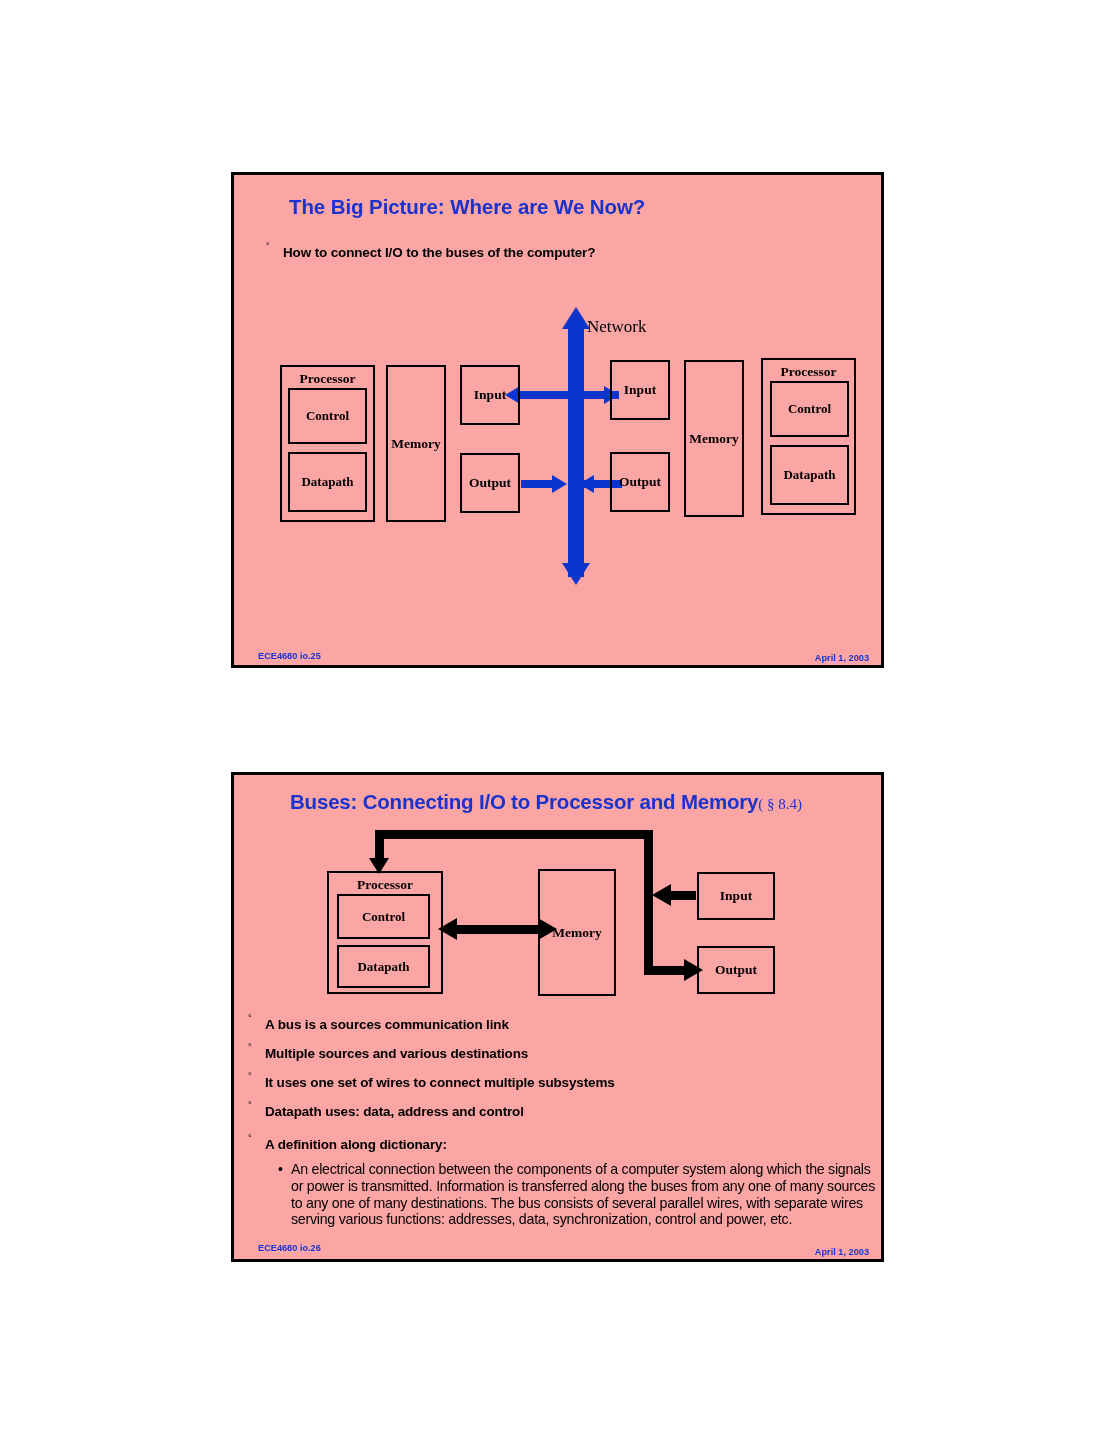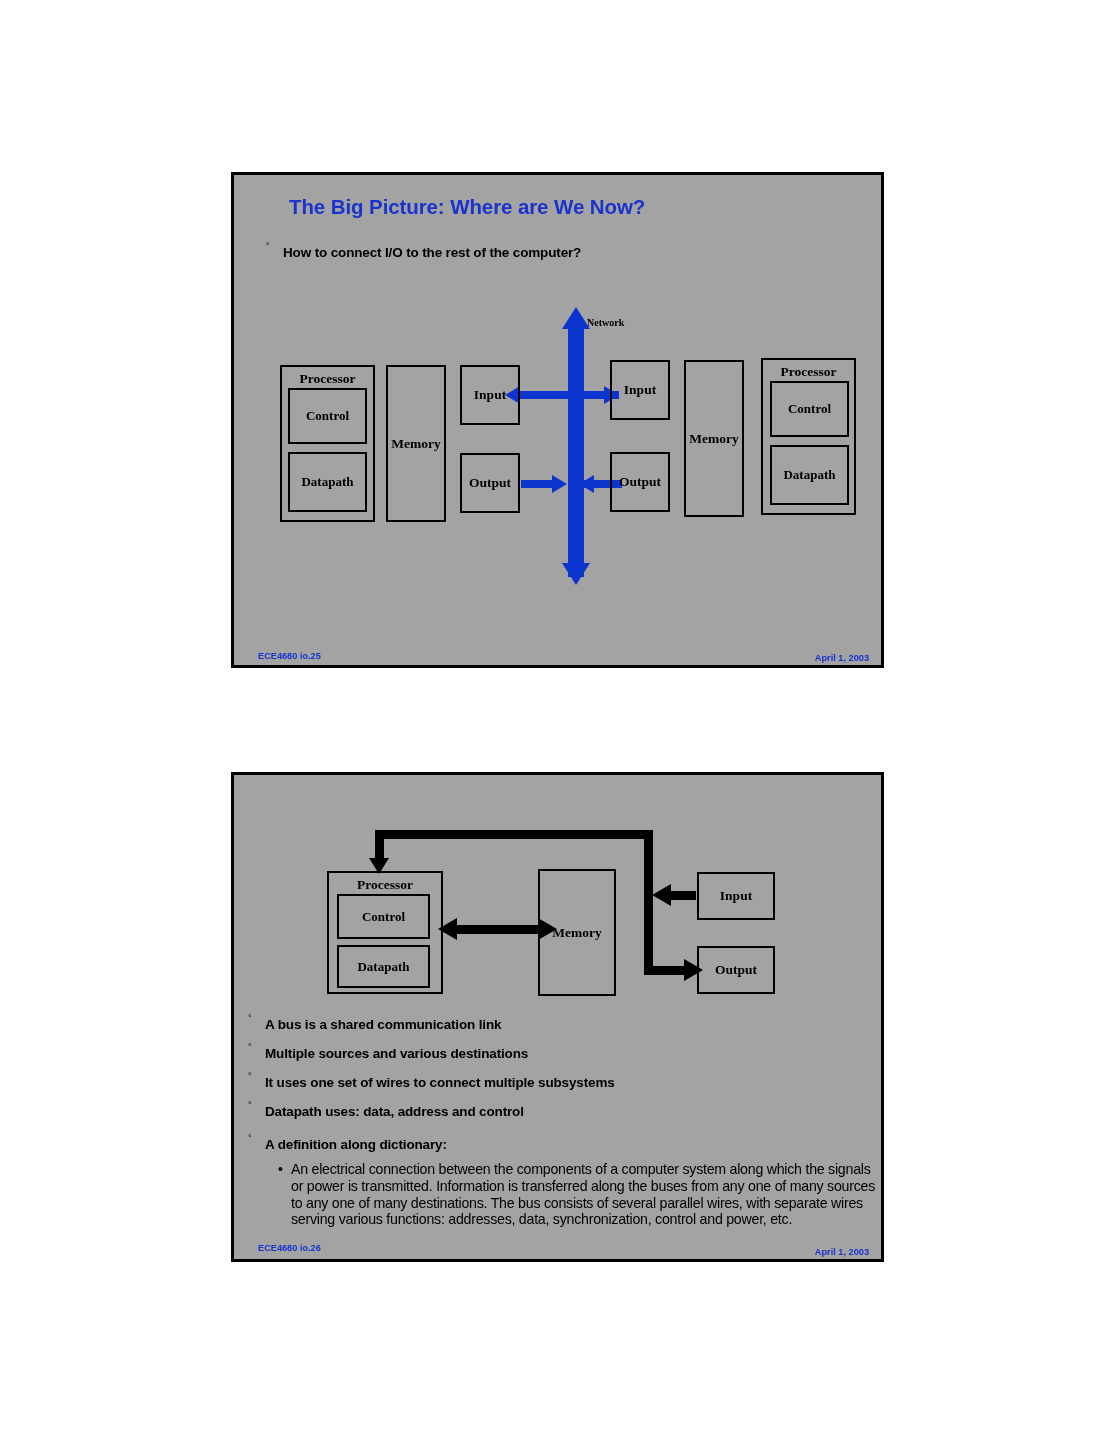--- a/index.html
+++ b/index.html
@@ -11,21 +11,21 @@
     width: 1113px;
     height: 1440px;
     position: relative;
     font-family: "Liberation Sans", sans-serif;
     overflow: hidden;
   }
 
   
   .slide {
     position: absolute;
-    background: #a3a3a3;
+    background: #fca5a5;
     border: 3px solid #000000;
     box-sizing: border-box;
   }
   #slide-1 { left: 231px; top: 172px;  width: 653px; height: 496px; }
   #slide-2 { left: 231px; top: 772px;  width: 653px; height: 490px; }
 
   
   .slide-title {
     position: absolute;
     font-family: "Liberation Sans", sans-serif;
@@ -143,36 +143,36 @@
     background: #000000;
   }
   .karrow { position: absolute; width: 0; height: 0; }
   .karrow-down  { border-left: 10px solid transparent; border-right: 10px solid transparent; border-top: 16px solid #000; }
   .karrow-left  { border-top: 11px solid transparent; border-bottom: 11px solid transparent; border-right: 19px solid #000; }
   .karrow-right { border-top: 11px solid transparent; border-bottom: 11px solid transparent; border-left: 19px solid #000; }
 
   .net-label {
     position: absolute;
     font-family: "Liberation Serif", serif;
-    font-weight: bold;
-    font-size: 10px;
+    font-weight: normal;
+    font-size: 17px;
     color: #000;
     white-space: nowrap;
   }
 </style>
 </head>
 <body>
 
 <div class="slide" id="slide-1">
 
   <div class="slide-title" id="title-1">The Big Picture: Where are We Now?</div>
 
   <div class="bullet" style="left:49px; top:70px;">
     <span class="deg">°</span>
-    <span>How to connect I/O to the rest of the computer?</span>
+    <span>How to connect I/O to the buses of the computer?</span>
   </div>
 
   <div class="arrow arrow-up" style="left:328px; top:132px;"></div>
   <div class="bus-v" style="left:334px; top:150px; width:16px; height:252px;"></div>
   <div class="arrow arrow-down" style="left:328px; top:388px;"></div>
 
   <div class="net-label" style="left:353px; top:142px;">Network</div>
 
   <div class="bus-h" style="left:286px; top:216px; width:52px; height:8px;"></div>
   <div class="arrow arrow-left" style="left:271px; top:211px;"></div>
@@ -225,20 +225,23 @@
   <div class="dbox" style="left:536px; top:270px; width:79px; height:60px;">
     <div class="lbl lbl-center" style="font-size:13px;">Datapath</div>
   </div>
 
   <div class="footer-left" style="left:24px; top:476px;">ECE4680  io.25</div>
   <div class="footer-right" style="right:12px; top:478px;">April 1, 2003</div>
 </div>
 
 <div class="slide" id="slide-2">
 
+  <div class="slide-title" id="title-2">
+    <span>Buses: Connecting I/O to Processor and Memory</span><span class="title-section">( § 8.4)</span>
+  </div>
 
   <div class="kbus" style="left:141px; top:55px; width:278px; height:9px;"></div>
 
   <div class="kbus" style="left:141px; top:55px; width:9px; height:30px;"></div>
   <div class="karrow karrow-down" style="left:135px; top:83px;"></div>
 
   <div class="kbus" style="left:410px; top:55px; width:9px; height:145px;"></div>
 
   <div class="kbus" style="left:410px; top:191px; width:47px; height:9px;"></div>
   <div class="karrow karrow-right" style="left:450px; top:184px;"></div>
@@ -266,21 +269,21 @@
 
   <div class="dbox" style="left:463px; top:97px; width:78px; height:48px;">
     <div class="lbl lbl-center" style="font-size:13.5px;">Input</div>
   </div>
   <div class="dbox" style="left:463px; top:171px; width:78px; height:48px;">
     <div class="lbl lbl-center" style="font-size:13.5px;">Output</div>
   </div>
 
   <div class="bullet" style="left:31px; top:242px;">
     <span class="deg">°</span>
-    <span>A bus is a shared communication link</span>
+    <span>A bus is a sources communication link</span>
   </div>
   <div class="bullet" style="left:31px; top:271px;">
     <span class="deg">°</span>
     <span>Multiple sources and various destinations</span>
   </div>
   <div class="bullet" style="left:31px; top:300px;">
     <span class="deg">°</span>
     <span>It uses one set of wires to connect multiple subsystems</span>
   </div>
   <div class="bullet" style="left:31px; top:329px;">

